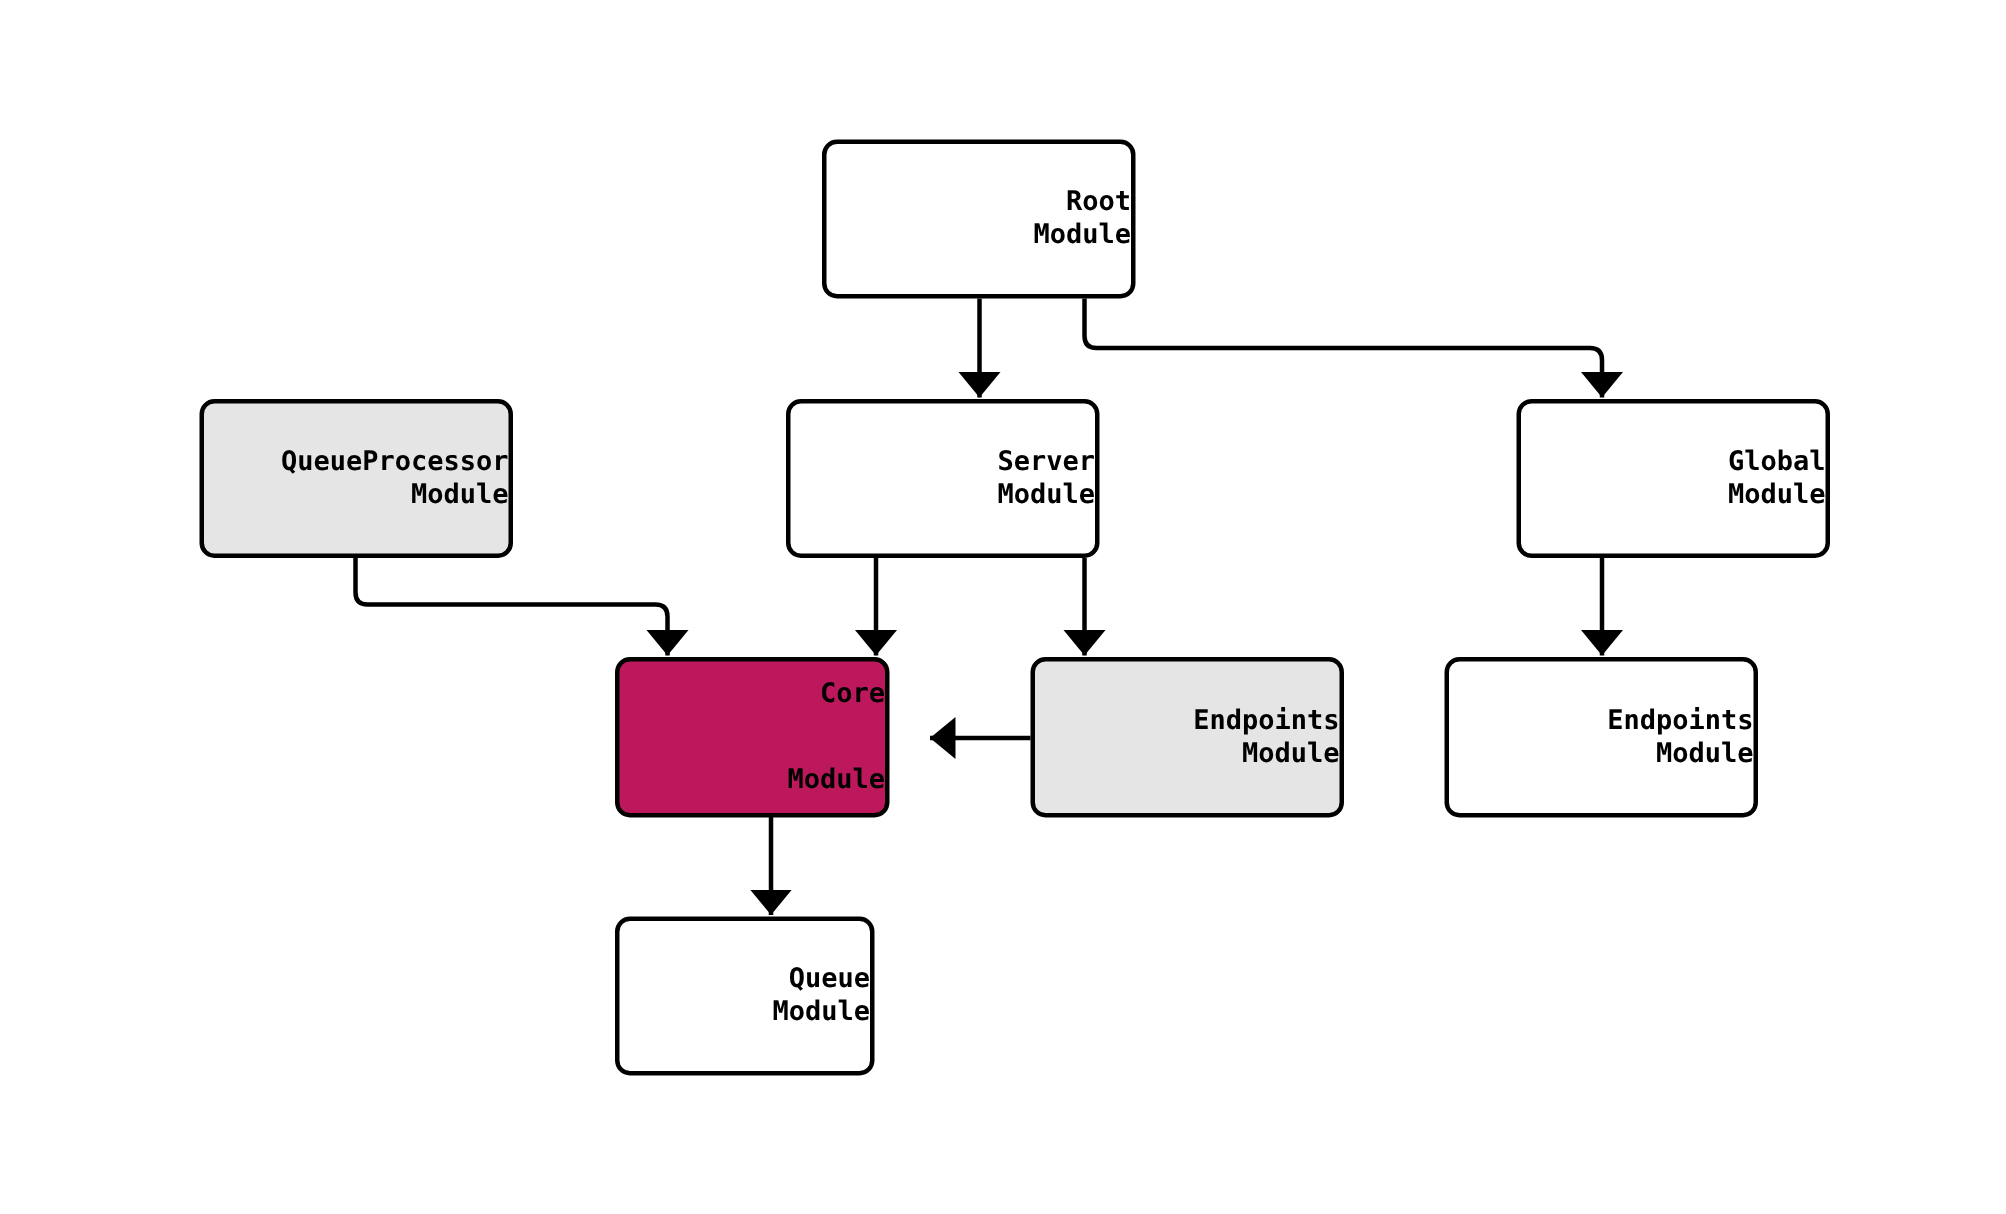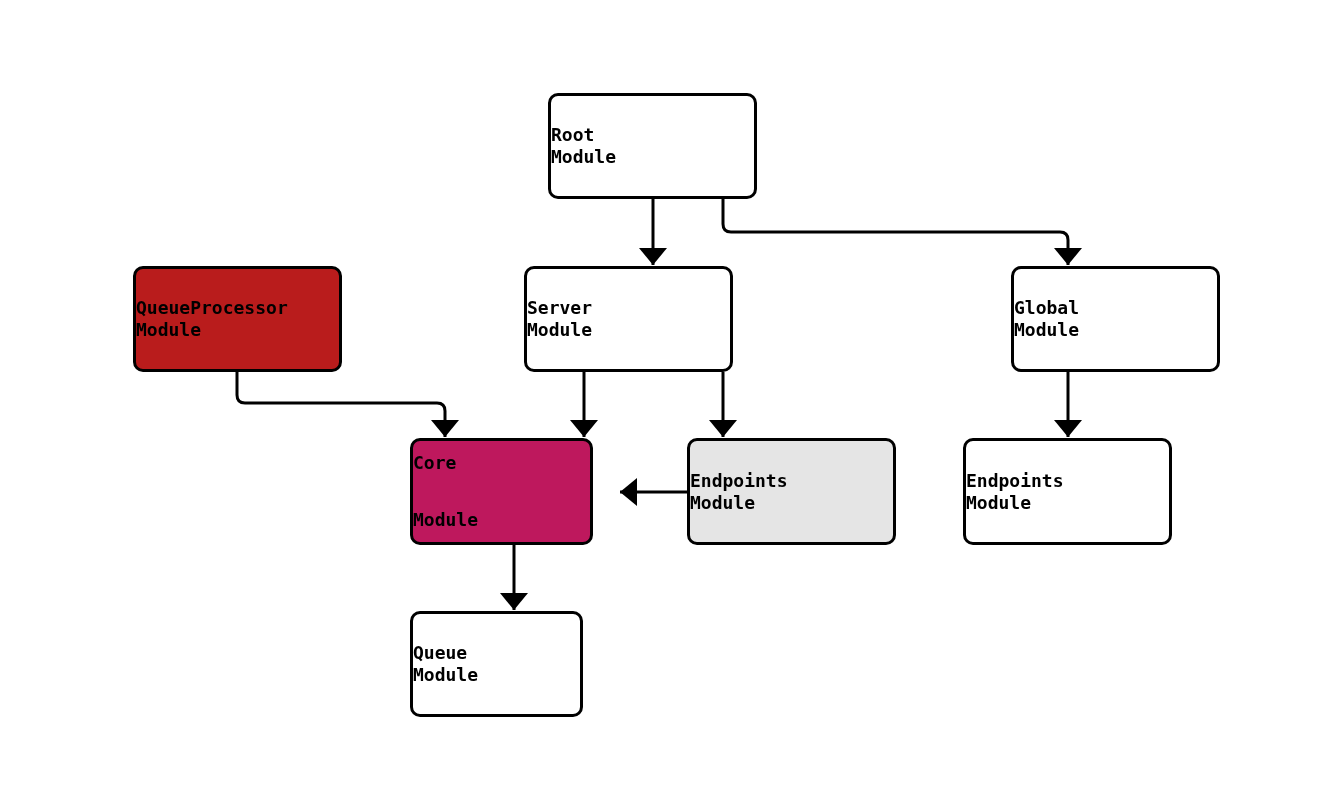--- a/index.html
+++ b/index.html
@@ -29,21 +29,21 @@
     height: 809px;
   }
   .node {
     position: absolute;
     box-sizing: border-box;
     background: #ffffff;
     border: 3px solid #000000;
     border-radius: 10px;
     display: flex;
     flex-direction: column;
-    align-items: flex-start;
+    align-items: flex-end;
     justify-content: center;
     font-family: "DejaVu Sans Mono", "Liberation Mono", monospace;
     font-weight: bold;
     font-size: 18px;
     line-height: 22px;
     color: #000000;
     text-align: center;
   }
   .edge {
     fill: none;
@@ -68,21 +68,21 @@
       <path class="edge" d="M723,372 L723,437" stroke="#000000" stroke-width="3" marker-end="url(#arrowhead)"></path>
       <path class="edge" d="M687,492 L620,492" stroke="#000000" stroke-width="3" marker-end="url(#arrowhead)"></path>
       <path class="edge" d="M1068,372 L1068,437" stroke="#000000" stroke-width="3" marker-end="url(#arrowhead)"></path>
       <path class="edge" d="M514,544 L514,610" stroke="#000000" stroke-width="3" marker-end="url(#arrowhead)"></path>
     </svg>
   <div id="node-layer">
       <div class="node" style="left: 548px; top: 93px; width: 209px; height: 106px; background: rgb(255, 255, 255); border-color: rgb(0, 0, 0); border-width: 3px; border-radius: 10px;">
         <span>Root</span>
         <span>Module</span>
       </div>
-      <div class="node" style="left: 133px; top: 266px; width: 209px; height: 106px; background: #b91c1c; border-color: rgb(0, 0, 0); border-width: 3px; border-radius: 10px;">
+      <div class="node" style="left: 133px; top: 266px; width: 209px; height: 106px; background: #e5e5e5; border-color: rgb(0, 0, 0); border-width: 3px; border-radius: 10px;">
         <span>QueueProcessor</span>
         <span>Module</span>
       </div>
       <div class="node" style="left: 524px; top: 266px; width: 209px; height: 106px; background: rgb(255, 255, 255); border-color: rgb(0, 0, 0); border-width: 3px; border-radius: 10px;">
         <span>Server</span>
         <span>Module</span>
       </div>
       <div class="node" style="left: 963px; top: 266px; width: 209px; height: 106px; background: rgb(255, 255, 255); border-color: rgb(0, 0, 0); border-width: 3px; border-radius: 10px; margin-left: 48px;">
         <span>Global</span>
         <span>Module</span>

